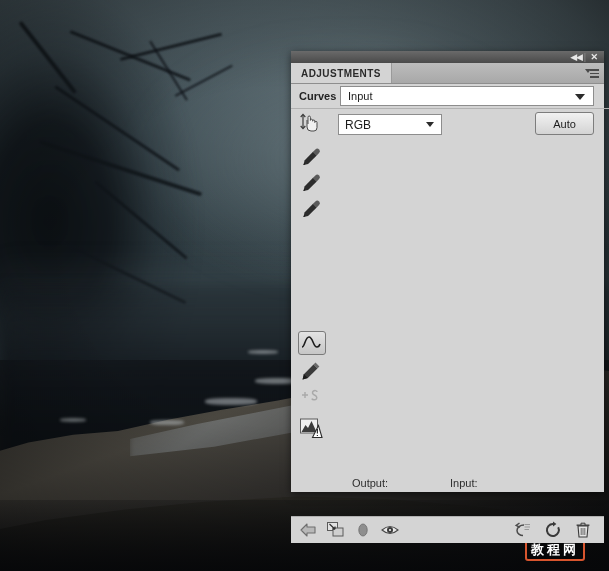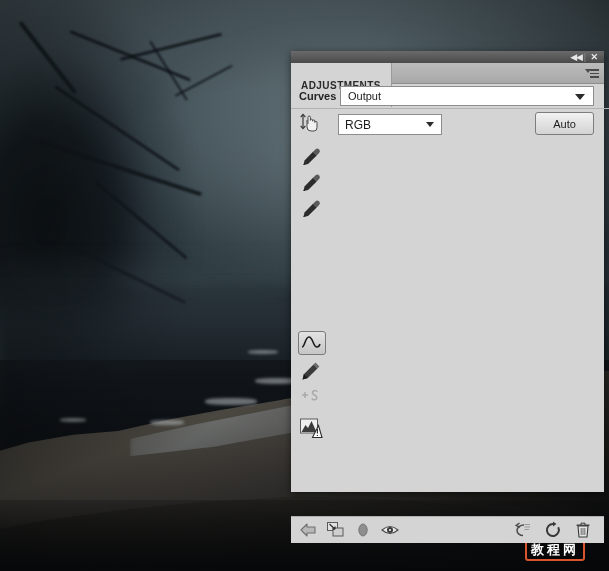--- a/index.html
+++ b/index.html
@@ -111,21 +111,21 @@
   .tb-collapse{right:22px;letter-spacing:-1px;}
   .tb-sep{position:absolute;right:18px;top:1px;color:#8a8a8a;font-size:9px;line-height:10px;}
   .tb-close{right:6px;font-weight:bold;}
 
   .tabrow{
     position:absolute;left:0;top:12px;width:313px;height:20px;
     background:linear-gradient(180deg,#bcbcbc,#a8a8a8);
     border-bottom:1px solid #8e8e8e;
   }
   .tab-active{
-    position:absolute;left:0;top:0;height:20px;padding:12px 10px;
+    position:absolute;left:0;top:0;height:20px;padding:0 10px;
     background:#d4d4d4;display:flex;align-items:center;
     font-size:10px;font-weight:bold;color:#2a2a2a;letter-spacing:.45px;
     border-right:1px solid #9a9a9a;
   }
   .panel-menu{
     position:absolute;right:5px;top:5px;width:14px;height:11px;cursor:pointer;
   }
   .pm-line{position:absolute;right:0;height:1.5px;background:#4a4a4a;}
   .pm-tri{position:absolute;left:0;top:1px;width:0;height:0;
     border-left:3.5px solid transparent;border-right:3.5px solid transparent;border-top:4px solid #4a4a4a;}
@@ -245,21 +245,21 @@
         <span class="pm-tri"></span>
         <span class="pm-line" style="top:1px;width:9px;"></span>
         <span class="pm-line" style="top:4.5px;width:9px;"></span>
         <span class="pm-line" style="top:8px;width:9px;"></span>
       </div>
     </div>
 
     <div class="row-curves">
       <span class="lbl-curves">Curves</span>
       <div class="preset-select">
-        <span class="preset-text">Output</span>
+        <span class="preset-text">Input</span>
         <span class="caret"></span>
       </div>
     </div>
 
     <div class="row-channel">
       <div class="chan-select">
         <span class="chan-text">RGB</span>
         <span class="chan-caret"></span>
       </div>
       <div class="auto-btn">
@@ -331,20 +331,26 @@
       <div class="tool" style="top:307px;">
         <svg width="24" height="22" viewBox="0 0 24 22">
           <rect x="1.5" y="3" width="17" height="14" fill="#efefef" stroke="#5a5a5a" stroke-width="1"></rect>
           <path d="M2.5 16 L6.5 9 L9 12 L12.5 5 L17.5 16 Z" fill="#3c3c3c"></path>
           <path d="M13.5 21.5 L19.5 9.5 L23 21.5 Z" fill="#fff" stroke="#2c2c2c" stroke-width="1.1"></path>
           <path d="M18.4 13 L18.4 17.5 M18.4 19 L18.4 20" stroke="#2c2c2c" stroke-width="1.2"></path>
         </svg>
       </div>
     </div>
 
+    <div class="ioRow">
+      <span class="io-lbl out-lbl">Output:</span>
+      <span class="io-lbl" style="left:112px;top:4px;"></span>
+      <span class="io-lbl in-lbl">Input:</span>
+      <span class="io-lbl" style="left:205px;top:4px;"></span>
+    </div>
 
     <div class="bottombar">
       <div class="bbtn" style="left:8px;">
         <svg width="20" height="18" viewBox="0 0 20 18">
           <path d="M8 3 L2 9 L8 15 L8 12 L16 12 L16 6 L8 6 Z" fill="#b8b8b8" stroke="#6e6e6e" stroke-width="1.1" stroke-linejoin="round"></path>
         </svg>
       </div>
       <div class="bbtn" style="left:35px;">
         <svg width="20" height="18" viewBox="0 0 20 18">
           <rect x="1.5" y="1.5" width="10" height="8" fill="#e2e2e2" stroke="#5a5a5a" stroke-width="1"></rect>

